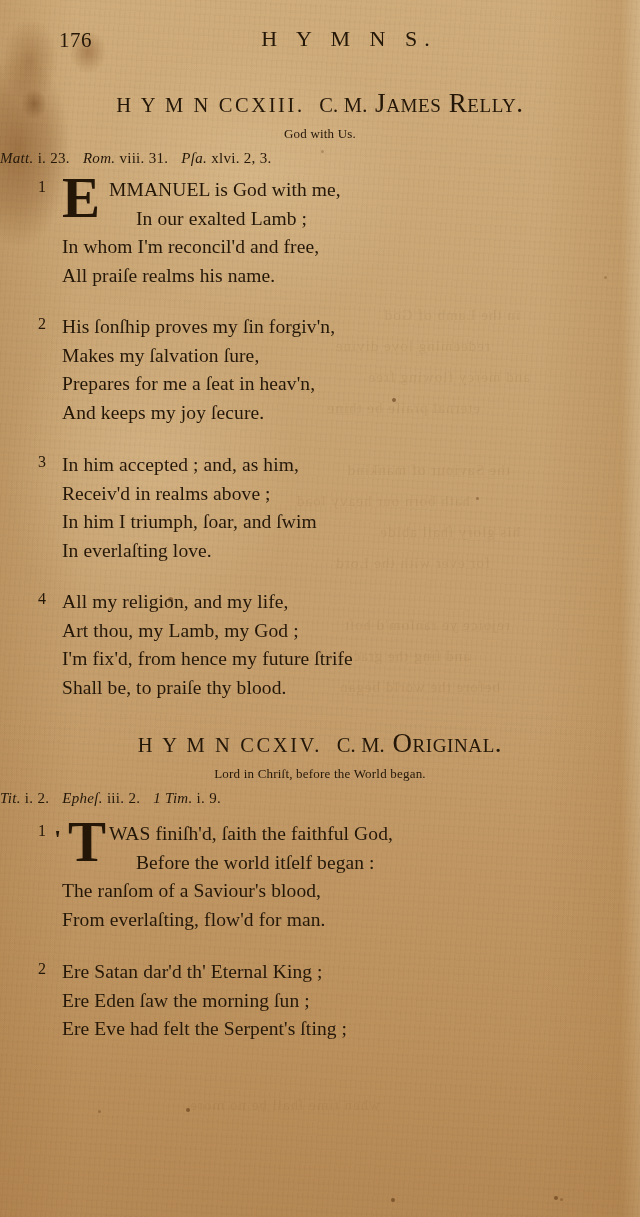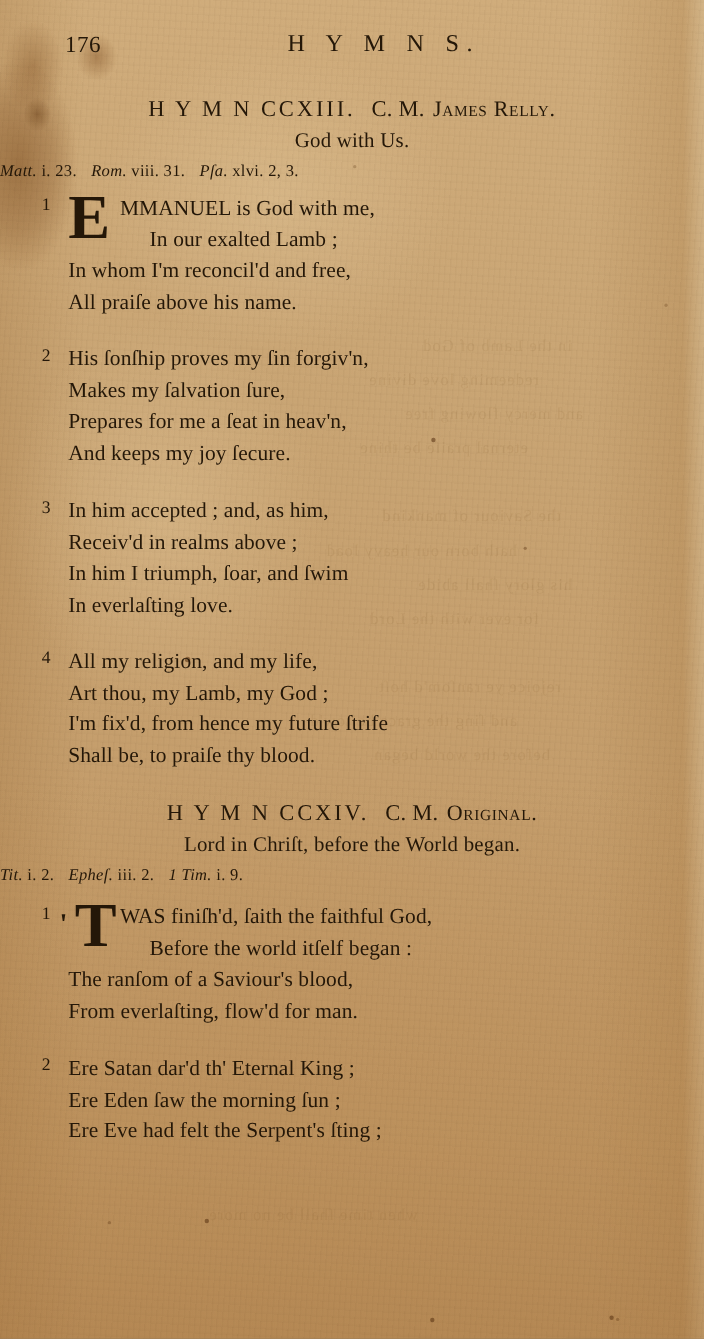--- a/index.html
+++ b/index.html
@@ -111,27 +111,27 @@
     font-size: 20.5px;
     letter-spacing: 0.4px;
     white-space: nowrap;
   }
   .hymn-head .hnum { letter-spacing: 2.6px; }
   .hymn-head .meter { margin-left: 9px; letter-spacing: 0.2px; }
   .hymn-head .author {
     margin-left: 2px;
     font-variant: small-caps;
     letter-spacing: 0.6px;
-    font-size: 20px;
+    font-size: 27px;
     font-family: Liberation Serif, serif;
   }
 
   .hymn-sub {
     text-align: center;
-    font-size: 19px;
+    font-size: 13px;
     margin-top: 7px;
     letter-spacing: 0.2px;
   }
 
   .hymn-refs {
     font-size: 15px;
     margin-top: 8px;
     letter-spacing: 0.3px;
   }
   .hymn-refs i { font-style: italic; }
@@ -233,21 +233,21 @@
       </div>
     </div>
 
     <div class="verse opening" style="top:176px;">
       <div class="vnum">1</div>
       <div class="vlines">
         <span class="dropcap">E</span>
         <div class="ln dc-line1">MMANUEL is God with me,</div>
         <div class="ln dc-line2">In our exalted Lamb ;</div>
         <div class="ln dc-rest">In whom I'm reconcil'd and free,</div>
-        <div class="ln dc-rest">All praiſe above his name.</div>
+        <div class="ln dc-rest">All praiſe realms his name.</div>
       </div>
     </div>
 
     <div class="verse" style="top:313px;">
       <div class="vnum">2</div>
       <div class="vlines">
         <div class="ln">His ſonſhip proves my ſin forgiv'n,</div>
         <div class="ln">Makes my ſalvation ſure,</div>
         <div class="ln">Prepares for me a ſeat in heav'n,</div>
         <div class="ln">And keeps my joy ſecure.</div>

